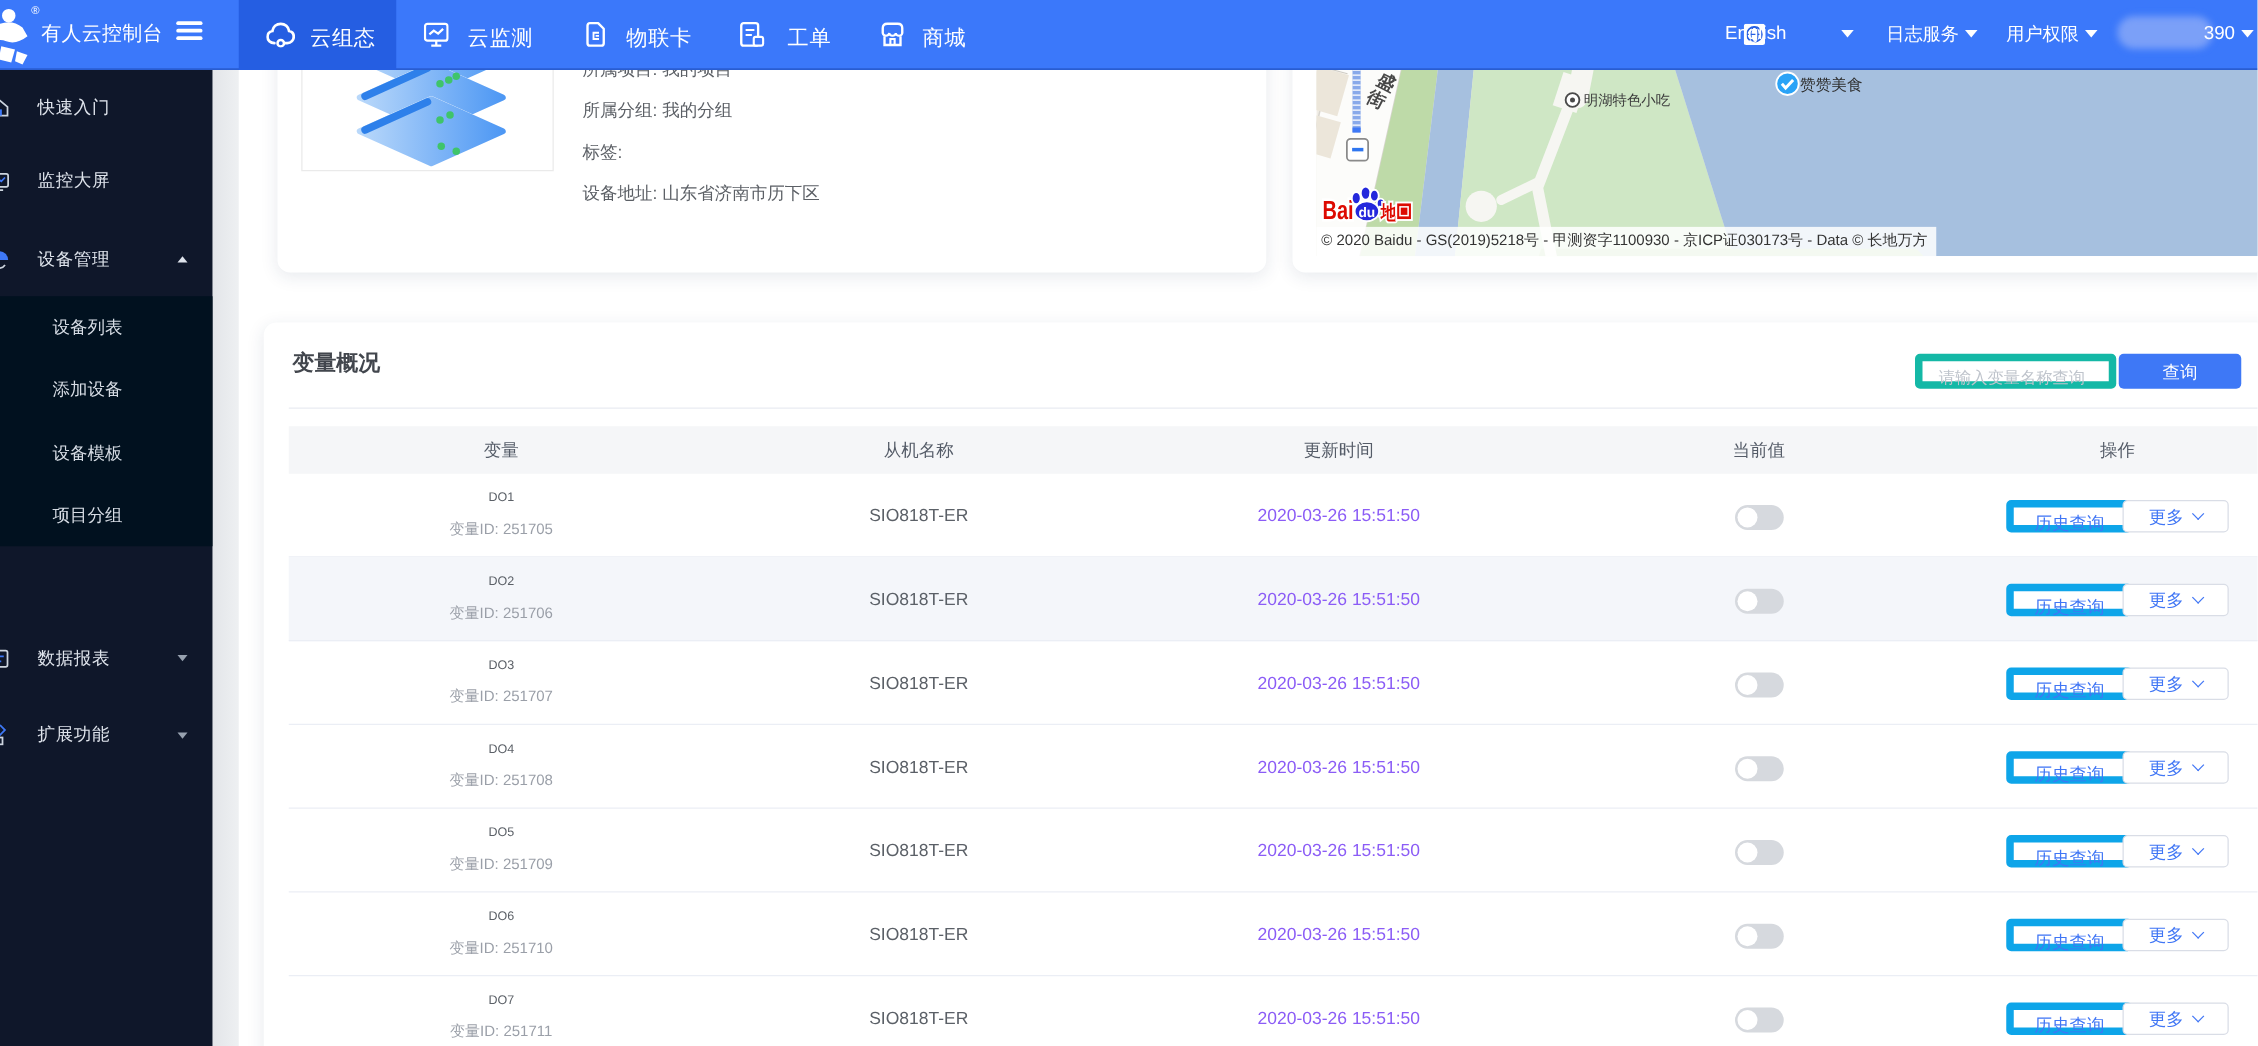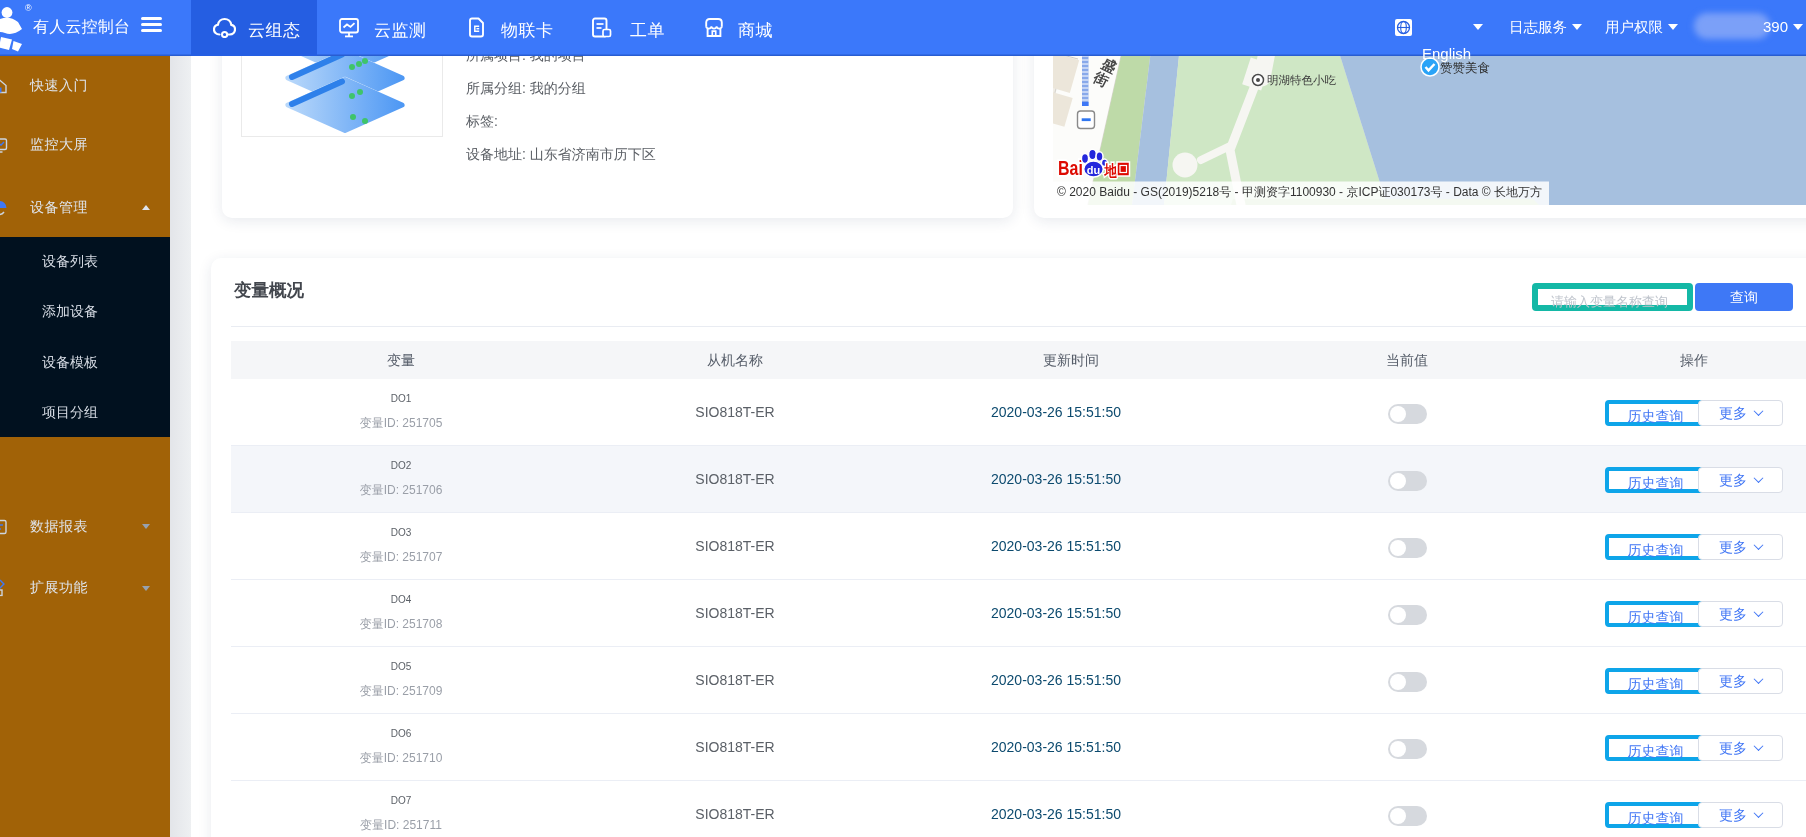--- a/index.html
+++ b/index.html
@@ -25,32 +25,32 @@
 #vsearch { position:absolute; left:1321px; top:25px; width:161px; height:28px; border:6px solid #14b8a6; border-radius:4px; font-size:13px; color:#bfc4cc; line-height:26px; padding-left:13px; background:#fff; }
 #vbtn { position:absolute; left:1484px; top:25px; width:98px; height:28px; background:#3e78f6; border-radius:4px; color:#fff; font-size:14px; text-align:center; line-height:28px; }
 #vdivider { position:absolute; left:20px; top:68px; right:0; height:1px; background:#e9ecf2; }
 
 #thead { position:absolute; left:20px; top:83px; right:0; height:38px; background:#f5f6f8; }
 .th { position:absolute; top:0; height:38px; line-height:38px; font-size:14px; color:#555c68; text-align:center; }
 .trow { position:absolute; left:20px; right:0; height:67px; border-bottom:1px solid #ebeef5; }
 .td1a { position:absolute; left:100px; width:140px; top:14px; font-size:10px; color:#5b6067; text-align:center; }
 .td1b { position:absolute; left:100px; width:140px; top:36px; font-size:12px; color:#9a9fa8; text-align:center; }
 .td2 { position:absolute; left:424px; width:160px; top:0; height:67px; line-height:67px; font-size:14px; color:#5b6067; text-align:center; }
-.td3 { position:absolute; left:760px; width:160px; top:0; height:67px; line-height:67px; font-size:14px; color:#0c4a6e; }
+.td3 { position:absolute; left:760px; width:160px; top:0; height:67px; line-height:67px; font-size:14px; color:#8b5cf6; text-align:center; }
 .toggle { position:absolute; left:1156.5px; top:25px; width:39px; height:20px; background:#d6d9de; border-radius:10px; }
 .toggle::after { content:""; position:absolute; left:2px; top:2px; width:16px; height:16px; background:#fff; border-radius:50%; }
-.btn1 { position:absolute; left:1374px; top:21px; width:101px; height:26px; border:4px solid #0ea5e9; border-radius:4px; background:#fff; color:#4076f5; font-size:14px; text-align:center; line-height:24px; }
+.btn1 { position:absolute; left:1374px; top:21px; width:101px; height:26px; border:6px solid #0ea5e9; border-radius:4px; background:#fff; color:#4076f5; font-size:14px; text-align:center; line-height:24px; }
 .chev { display:inline-block; width:7px; height:7px; border-right:1.6px solid #4076f5; border-bottom:1.6px solid #4076f5; transform:rotate(45deg) translate(-1px,-1px); margin-left:8px; margin-bottom:2px; }
 .btn2 { position:absolute; left:1467px; top:21px; width:85px; height:26px; border:1px solid #d9dde6; border-radius:4px; background:#fff; color:#4076f5; font-size:14px; text-align:center; line-height:24px; }
 
 
 #strip { position:absolute; left:170px; top:56px; width:21px; height:781px; background:linear-gradient(90deg,#e3e5e9,#eef0f2); z-index:5; }
 
 
-#sidebar { position:absolute; left:0; top:56px; width:170px; height:781px; background:#a16207; z-index:10; }
+#sidebar { position:absolute; left:0; top:56px; width:170px; height:781px; background:#0f172a; z-index:10; }
 .sitem { position:absolute; left:0; width:170px; height:40px; }
 .sitem .txt { position:absolute; left:30px; top:50%; transform:translateY(-50%); font-size:14px; color:#dfe4ec; letter-spacing:0.5px; }
 .subblock { position:absolute; left:0; top:181px; width:170px; height:200px; background:#01111f; }
 .subitem { position:absolute; left:42px; font-size:14px; color:#d6dce4; transform:translateY(-50%); }
 .arrow-up { position:absolute; left:142px; top:50%; margin-top:-2.5px; width:0; height:0; border-left:4.5px solid transparent; border-right:4.5px solid transparent; border-bottom:5.5px solid #dfe4ec; }
 .arrow-dn { position:absolute; left:142px; top:50%; margin-top:-2.5px; width:0; height:0; border-left:4.5px solid transparent; border-right:4.5px solid transparent; border-top:5.5px solid #97a1af; }
 .sicon { position:absolute; left:-9px; top:50%; transform:translateY(-50%); width:17px; height:17px; }
 
 
 #navbar { position:absolute; left:0; top:0; width:1806px; height:56px; background:#3b78fa; z-index:30; box-shadow:inset 0 -1.5px 0 rgba(20,60,160,0.45); }
@@ -382,21 +382,21 @@
       </svg>
       <div class="tx" style="left:738px;">商城</div>
     </div>
 
     <svg class="abs" style="left:1395px;top:19px;" width="17" height="17" viewBox="0 0 17 17">
       <rect x="0" y="0" width="17" height="17" rx="2" fill="#fff"></rect>
       <circle cx="8.5" cy="8.5" r="6" fill="none" stroke="#255ee2" stroke-width="1.3"></circle>
       <ellipse cx="8.5" cy="8.5" rx="2.8" ry="6" fill="none" stroke="#255ee2" stroke-width="1.1"></ellipse>
       <line x1="2.5" y1="8.5" x2="14.5" y2="8.5" stroke="#255ee2" stroke-width="1.1"></line>
     </svg>
-    <div class="nrtext" style="left:1422px;margin-top:27px;">English</div>
+    <div class="nrtext" style="left:1380px;">English</div>
     <div class="caret" style="left:1473px;"></div>
     <div class="nrtext" style="left:1509px;font-size:14.5px;">日志服务</div>
     <div class="caret" style="left:1572px;"></div>
     <div class="nrtext" style="left:1605px;font-size:14.5px;">用户权限</div>
     <div class="caret" style="left:1668px;"></div>
     <div id="blurpill"></div>
     <div class="nrtext" style="left:1763px;">390</div>
     <div class="caret" style="left:1793px;"></div>
   </div>
 </div>

